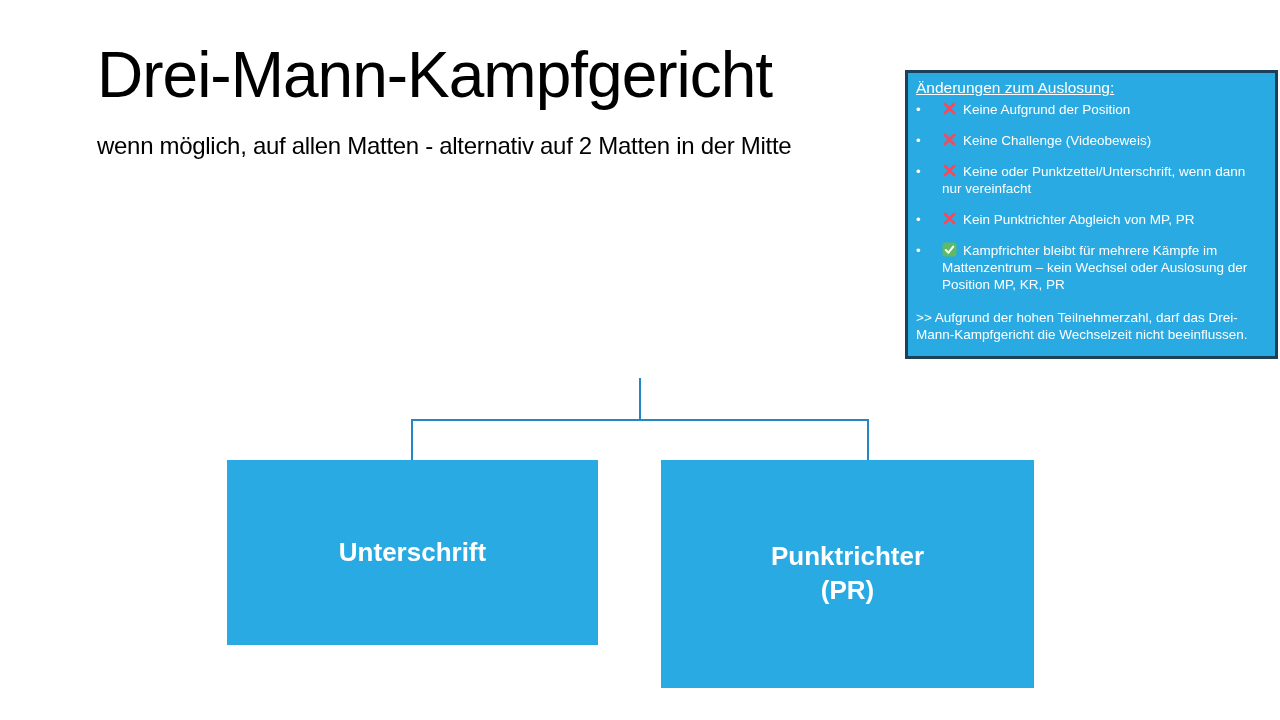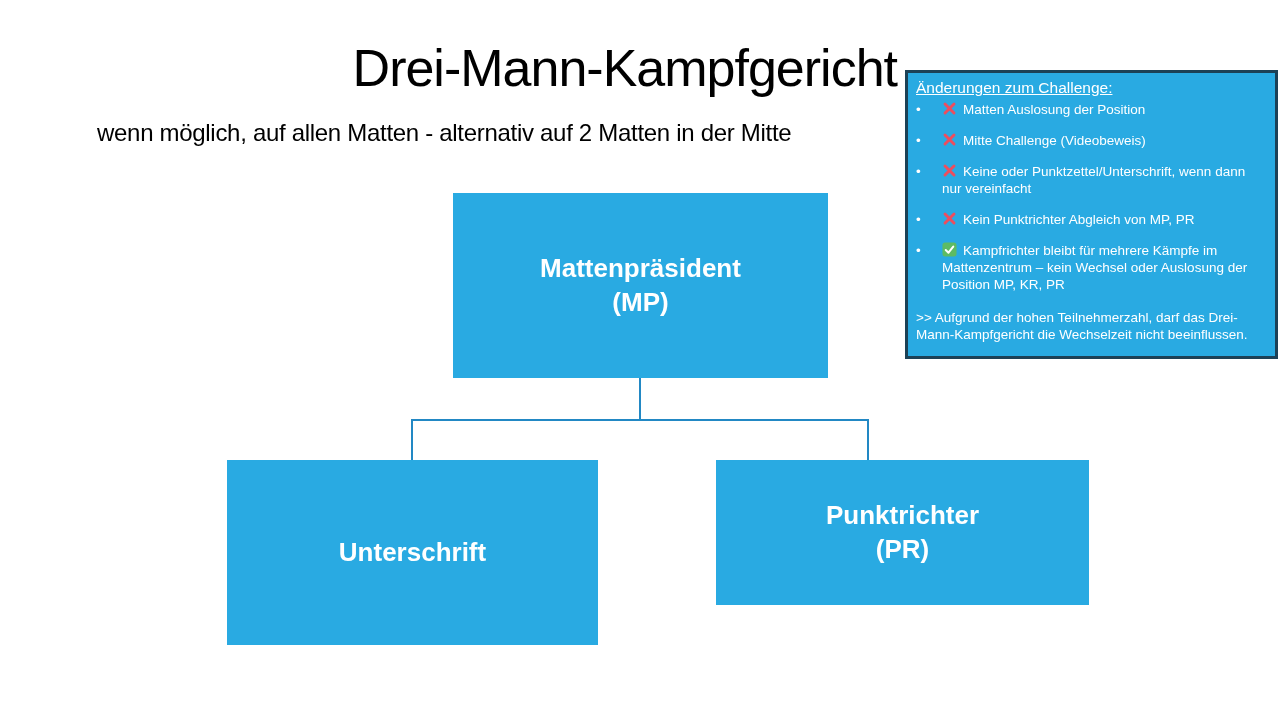--- a/index.html
+++ b/index.html
@@ -2,30 +2,30 @@
 <html><head>
 <meta charset="utf-8">
 <style>
   html,body{margin:0;padding:0;background:#fff;}
   .slide{
     position:relative;width:1280px;height:720px;background:#ffffff;overflow:hidden;
     font-family:"Liberation Sans", sans-serif;
   }
   
   .title-block{position:absolute;left:97px;top:40px;width:800px;color:#000;}
-  .slide-title{font-size:52px;font-weight:400;line-height:1.1;letter-spacing:-1px;white-space:nowrap;text-align:right;}
+  .slide-title{font-size:64px;font-weight:400;line-height:1.1;letter-spacing:-1px;white-space:nowrap;}
   .slide-subtitle{font-size:24px;font-weight:400;margin-top:22px;white-space:nowrap;letter-spacing:-0.3px;}
   
   .org-box{
     position:absolute;background:#29AAE2;color:#fff;display:flex;align-items:center;justify-content:center;
     text-align:center;font-weight:bold;font-size:26px;line-height:1.3;
   }
   .box-root{left:453px;top:193px;width:375px;height:185px;}
   .box-child-left{left:227px;top:460px;width:371px;height:185px;}
-  .box-child-right{left:716px;top:460px;width:373px;height:145px;}
+  .box-child-right{left:661px;top:460px;width:373px;height:228px;}
   .connector{position:absolute;background:#2288C4;}
   .conn-root-down{left:639px;top:378px;width:2px;height:42px;}
   .conn-horiz{left:411px;top:419px;width:458px;height:2px;}
   .conn-left-down{left:411px;top:420px;width:2px;height:40px;}
   .conn-right-down{left:867px;top:420px;width:2px;height:40px;}
   
   .panel{
     position:absolute;left:905px;top:70px;width:373px;height:289px;box-sizing:border-box;
     background:#29AAE2;border:3px solid #1C4156;color:#fff;
     padding:6px 10px 8px 8px;font-size:13.5px;line-height:17px;
@@ -45,55 +45,49 @@
   <div class="title-block">
     <div class="slide-title">Drei-Mann-Kampfgericht</div>
     <div class="slide-subtitle">wenn möglich, auf allen Matten - alternativ auf 2 Matten in der Mitte</div>
   </div>
 
   <div class="connector conn-root-down"></div>
   <div class="connector conn-horiz"></div>
   <div class="connector conn-left-down"></div>
   <div class="connector conn-right-down"></div>
 
-  <div class="org-box box-root">
-    <div>
-      <div>Mattenpräsident</div>
-      <div>(MP)</div>
-    </div>
-  </div>
 
   <div class="org-box box-child-left">
     <div>
       <div>Unterschrift</div>
     </div>
   </div>
 
   <div class="org-box box-child-right">
     <div>
       <div>Punktrichter</div>
       <div>(PR)</div>
     </div>
   </div>
 
   <div class="panel">
-    <div class="panel-title">Änderungen zum Challenge:</div>
+    <div class="panel-title">Änderungen zum Auslosung:</div>
 
     <div class="panel-item">
       <span class="panel-bullet">•</span>
       <span class="panel-body"><svg class="mini-icon" viewBox="0 0 16 16">
             <path d="M3.2 3.2 L12.8 12.8 M12.8 3.2 L3.2 12.8" stroke="#ED4D5E" stroke-width="3.1" stroke-linecap="round"></path>
-          </svg><span>Matten Auslosung der Position</span></span>
+          </svg><span>Keine Aufgrund der Position</span></span>
     </div>
 
     <div class="panel-item">
       <span class="panel-bullet">•</span>
       <span class="panel-body"><svg class="mini-icon" viewBox="0 0 16 16">
             <path d="M3.2 3.2 L12.8 12.8 M12.8 3.2 L3.2 12.8" stroke="#ED4D5E" stroke-width="3.1" stroke-linecap="round"></path>
-          </svg><span>Mitte Challenge (Videobeweis)</span></span>
+          </svg><span>Keine Challenge (Videobeweis)</span></span>
     </div>
 
     <div class="panel-item">
       <span class="panel-bullet">•</span>
       <span class="panel-body"><svg class="mini-icon" viewBox="0 0 16 16">
             <path d="M3.2 3.2 L12.8 12.8 M12.8 3.2 L3.2 12.8" stroke="#ED4D5E" stroke-width="3.1" stroke-linecap="round"></path>
           </svg><span>Keine oder Punktzettel/Unterschrift, wenn dann nur vereinfacht</span></span>
     </div>
 
     <div class="panel-item">

